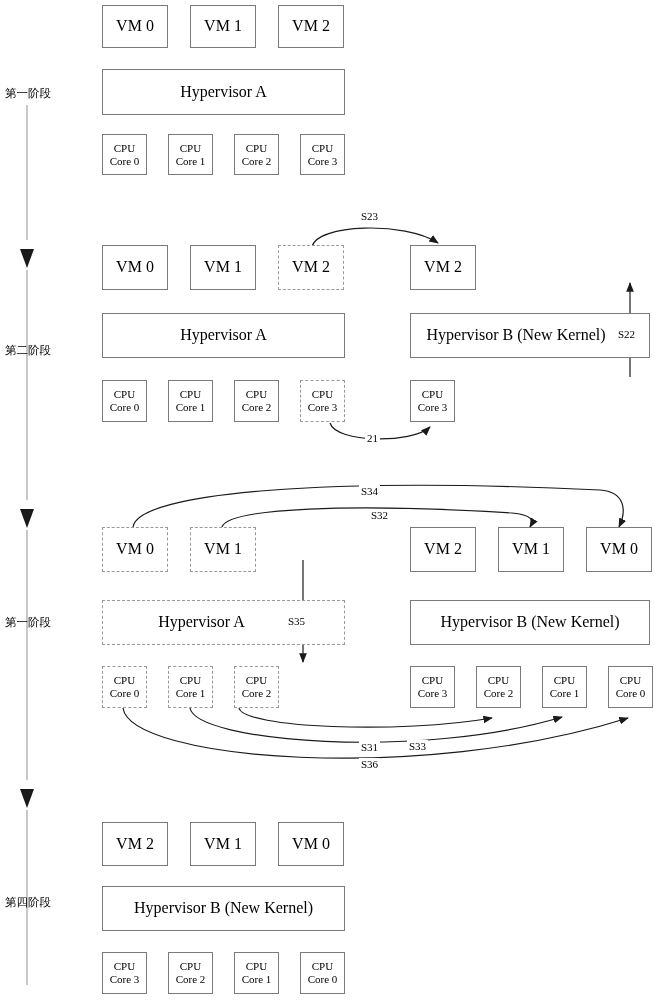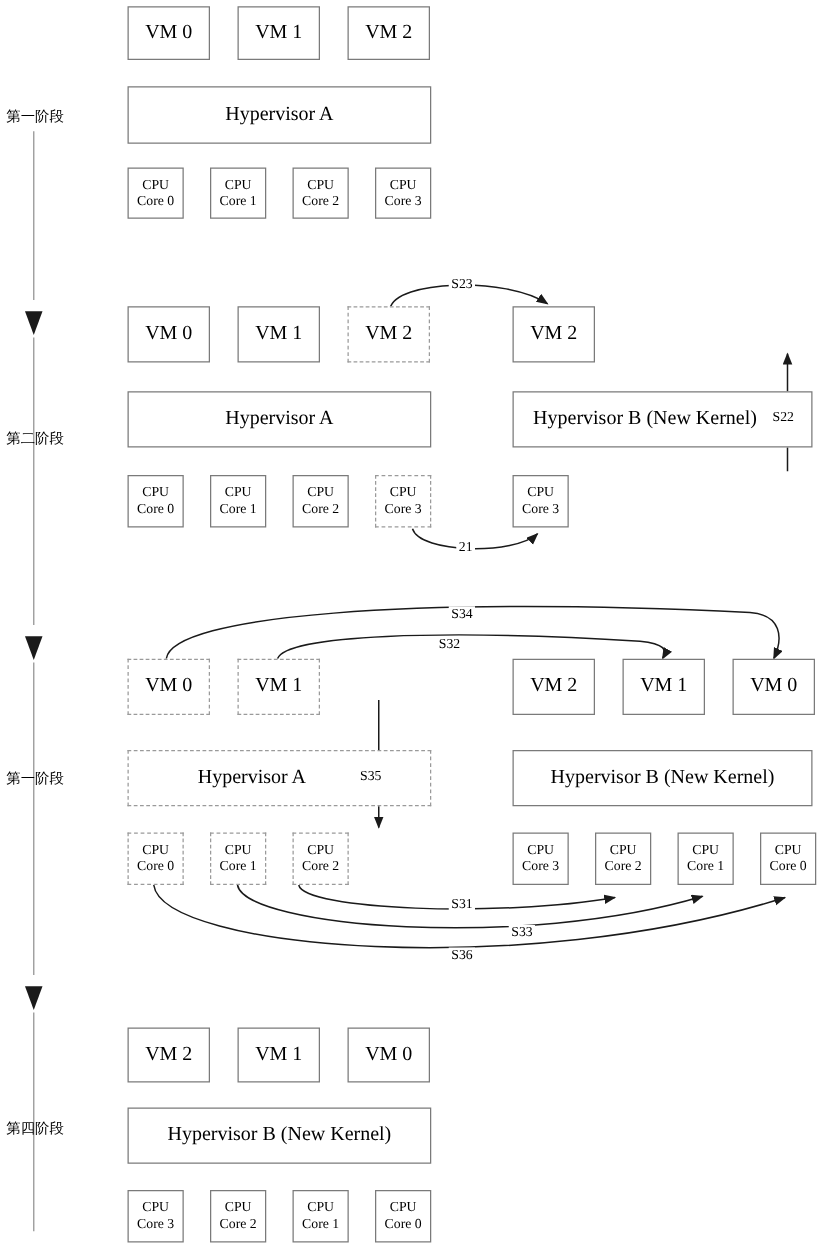--- a/index.html
+++ b/index.html
@@ -121,21 +121,21 @@
   <div class="node solid cpu" style="left:234px;top:380px;width:45px;height:42px;">
     <div><span>CPU</span><br><span>Core 2</span></div>
   </div>
   <div class="node dashed cpu" style="left:300px;top:380px;width:45px;height:42px;">
     <div><span>CPU</span><br><span>Core 3</span></div>
   </div>
   <div class="node solid cpu" style="left:410px;top:380px;width:45px;height:42px;">
     <div><span>CPU</span><br><span>Core 3</span></div>
   </div>
 
-  <div class="edge-label" style="left:359px;top:221px;">S23</div>
+  <div class="edge-label" style="left:359px;top:210px;">S23</div>
   <div class="edge-label" style="left:365px;top:432px;">21</div>
 
   <div class="node dashed vm" style="left:102px;top:527px;width:66px;height:45px;">VM 0</div>
   <div class="node dashed vm" style="left:190px;top:527px;width:66px;height:45px;">VM 1</div>
   <div class="node solid vm" style="left:410px;top:527px;width:66px;height:45px;">VM 2</div>
   <div class="node solid vm" style="left:498px;top:527px;width:66px;height:45px;">VM 1</div>
   <div class="node solid vm" style="left:586px;top:527px;width:66px;height:45px;">VM 0</div>
 
   <div class="node dashed hyp" style="left:102px;top:600px;width:243px;height:45px;">
     <span style="position:relative;left:-22px;">Hypervisor A</span>
@@ -159,22 +159,22 @@
     <div><span>CPU</span><br><span>Core 2</span></div>
   </div>
   <div class="node solid cpu" style="left:542px;top:666px;width:45px;height:42px;">
     <div><span>CPU</span><br><span>Core 1</span></div>
   </div>
   <div class="node solid cpu" style="left:608px;top:666px;width:45px;height:42px;">
     <div><span>CPU</span><br><span>Core 0</span></div>
   </div>
 
   <div class="edge-label" style="left:359px;top:485px;">S34</div>
-  <div class="edge-label" style="left:349px;top:509px;text-align:right;">S32</div>
-  <div class="edge-label" style="left:359px;top:717px;">S31</div>
+  <div class="edge-label" style="left:369px;top:509px;text-align:right;">S32</div>
+  <div class="edge-label" style="left:359px;top:741px;">S31</div>
   <div class="edge-label" style="left:359px;top:740px;margin-left:48px;">S33</div>
   <div class="edge-label" style="left:359px;top:758px;">S36</div>
 
   <div class="node solid vm" style="left:102px;top:822px;width:66px;height:44px;">VM 2</div>
   <div class="node solid vm" style="left:190px;top:822px;width:66px;height:44px;">VM 1</div>
   <div class="node solid vm" style="left:278px;top:822px;width:66px;height:44px;">VM 0</div>
 
   <div class="node solid hyp" style="left:102px;top:886px;width:243px;height:45px;">Hypervisor B (New Kernel)</div>
 
   <div class="node solid cpu" style="left:102px;top:952px;width:45px;height:42px;">

